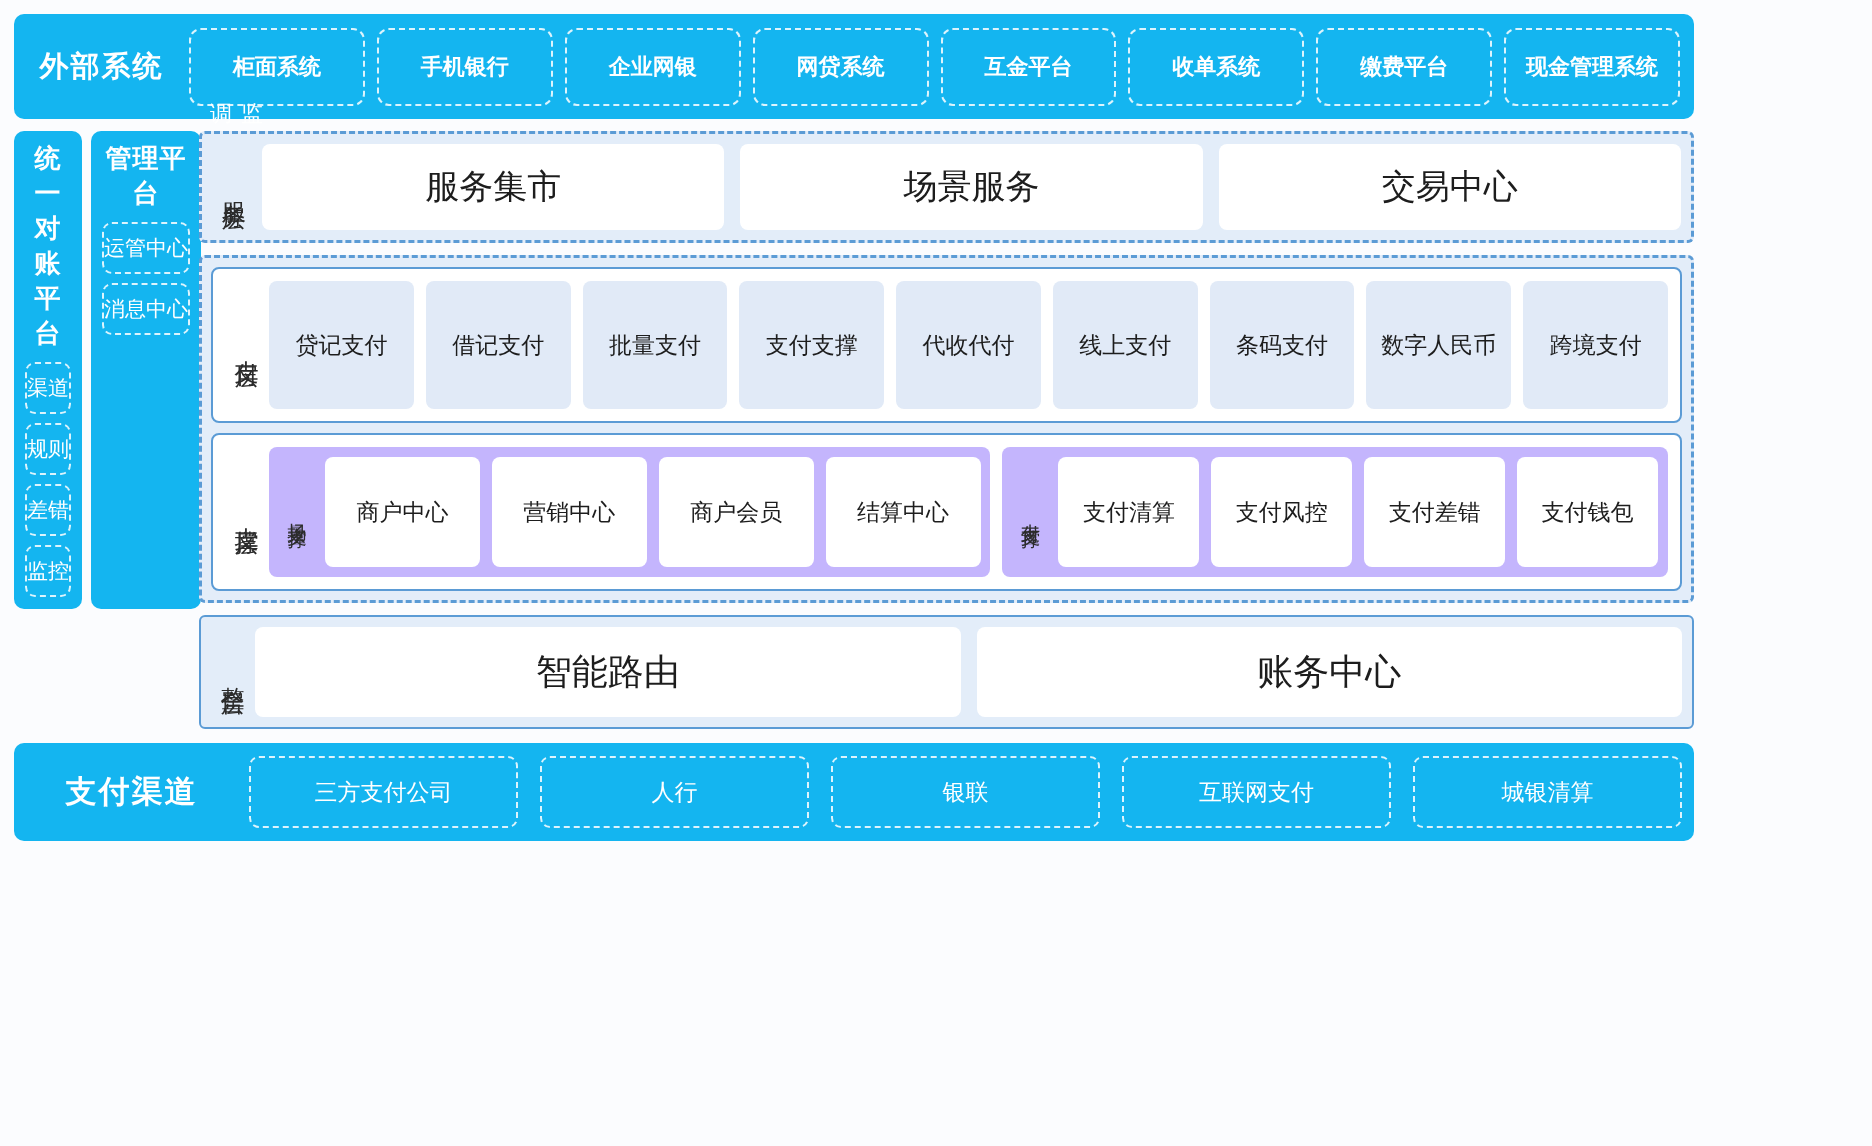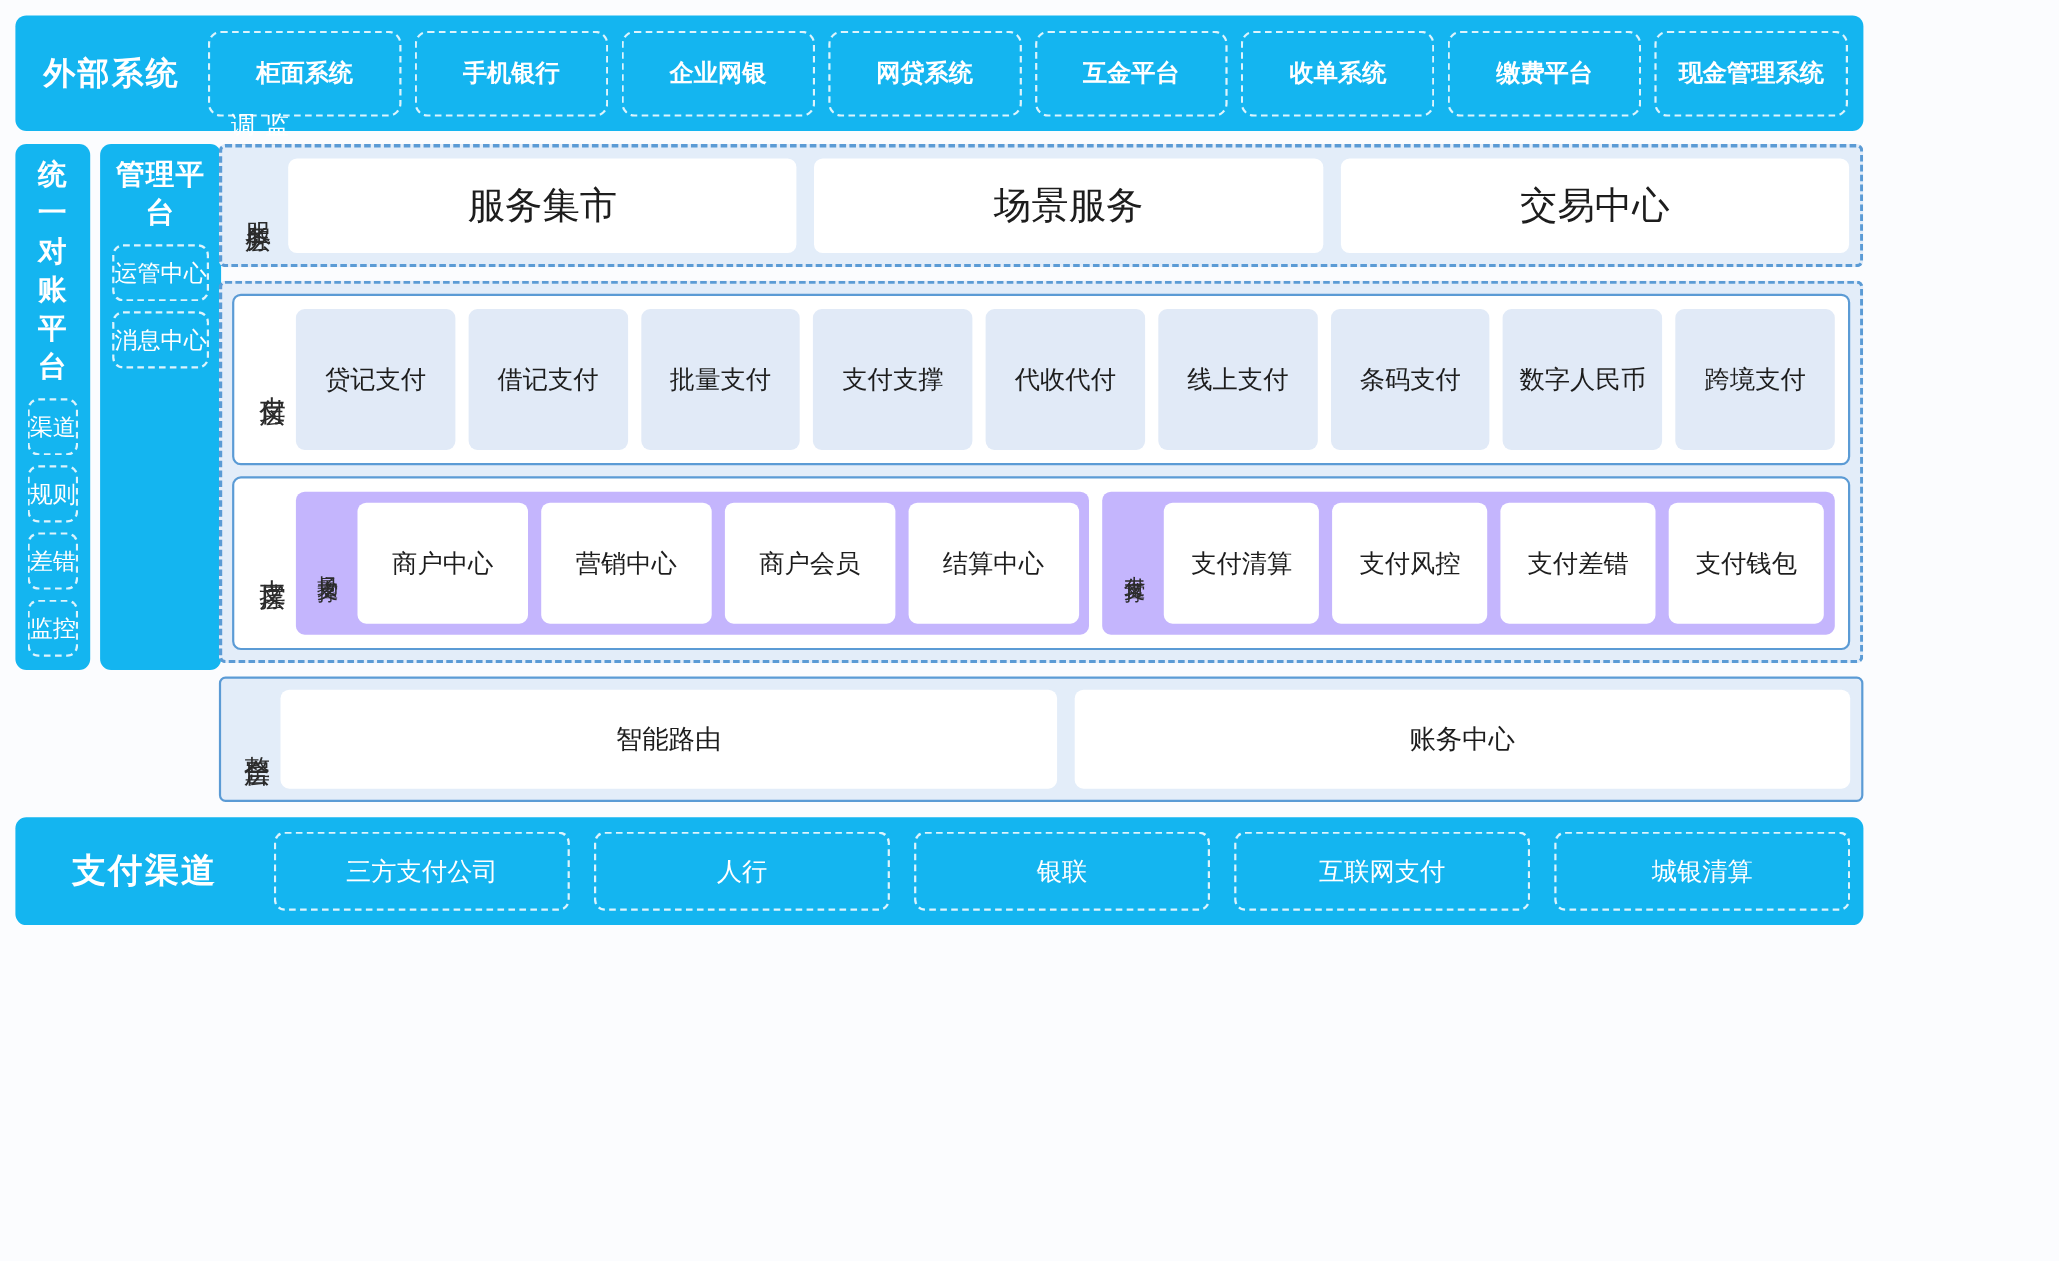--- a/index.html
+++ b/index.html
@@ -116,21 +116,21 @@
   .sup-cards { display: flex; flex: 1; gap: 12px; }
   .sup-cards .white-card { flex: 1; height: 110px; font-size: 23px; white-space: nowrap; }
 
   
   #integ-wrap { margin-top: 12px; }
   .solid-outer {
     border: 2px solid #5b9bd5; border-radius: 6px;
     background: #e3edf9; padding: 10px;
   }
   #integ-cards { display: flex; flex: 1; gap: 16px; }
-  #integ-cards .white-card { flex: 1; height: 90px; font-size: 24px; }
+  #integ-cards .white-card { flex: 1; height: 90px; font-size: 36px; }
 
   
   #channel-bar { height: 98px; margin-top: 14px; padding: 0 12px 0 0; }
   #channel-bar .bar-title { width: 235px; font-size: 31px; }
   #channel-chips { display: flex; flex: 1; gap: 22px; }
   #channel-chips .dash-chip { flex: 1; height: 72px; font-weight: 400; font-size: 23px; border-radius: 10px;}
 </style>
 </head>
 <body>
 

